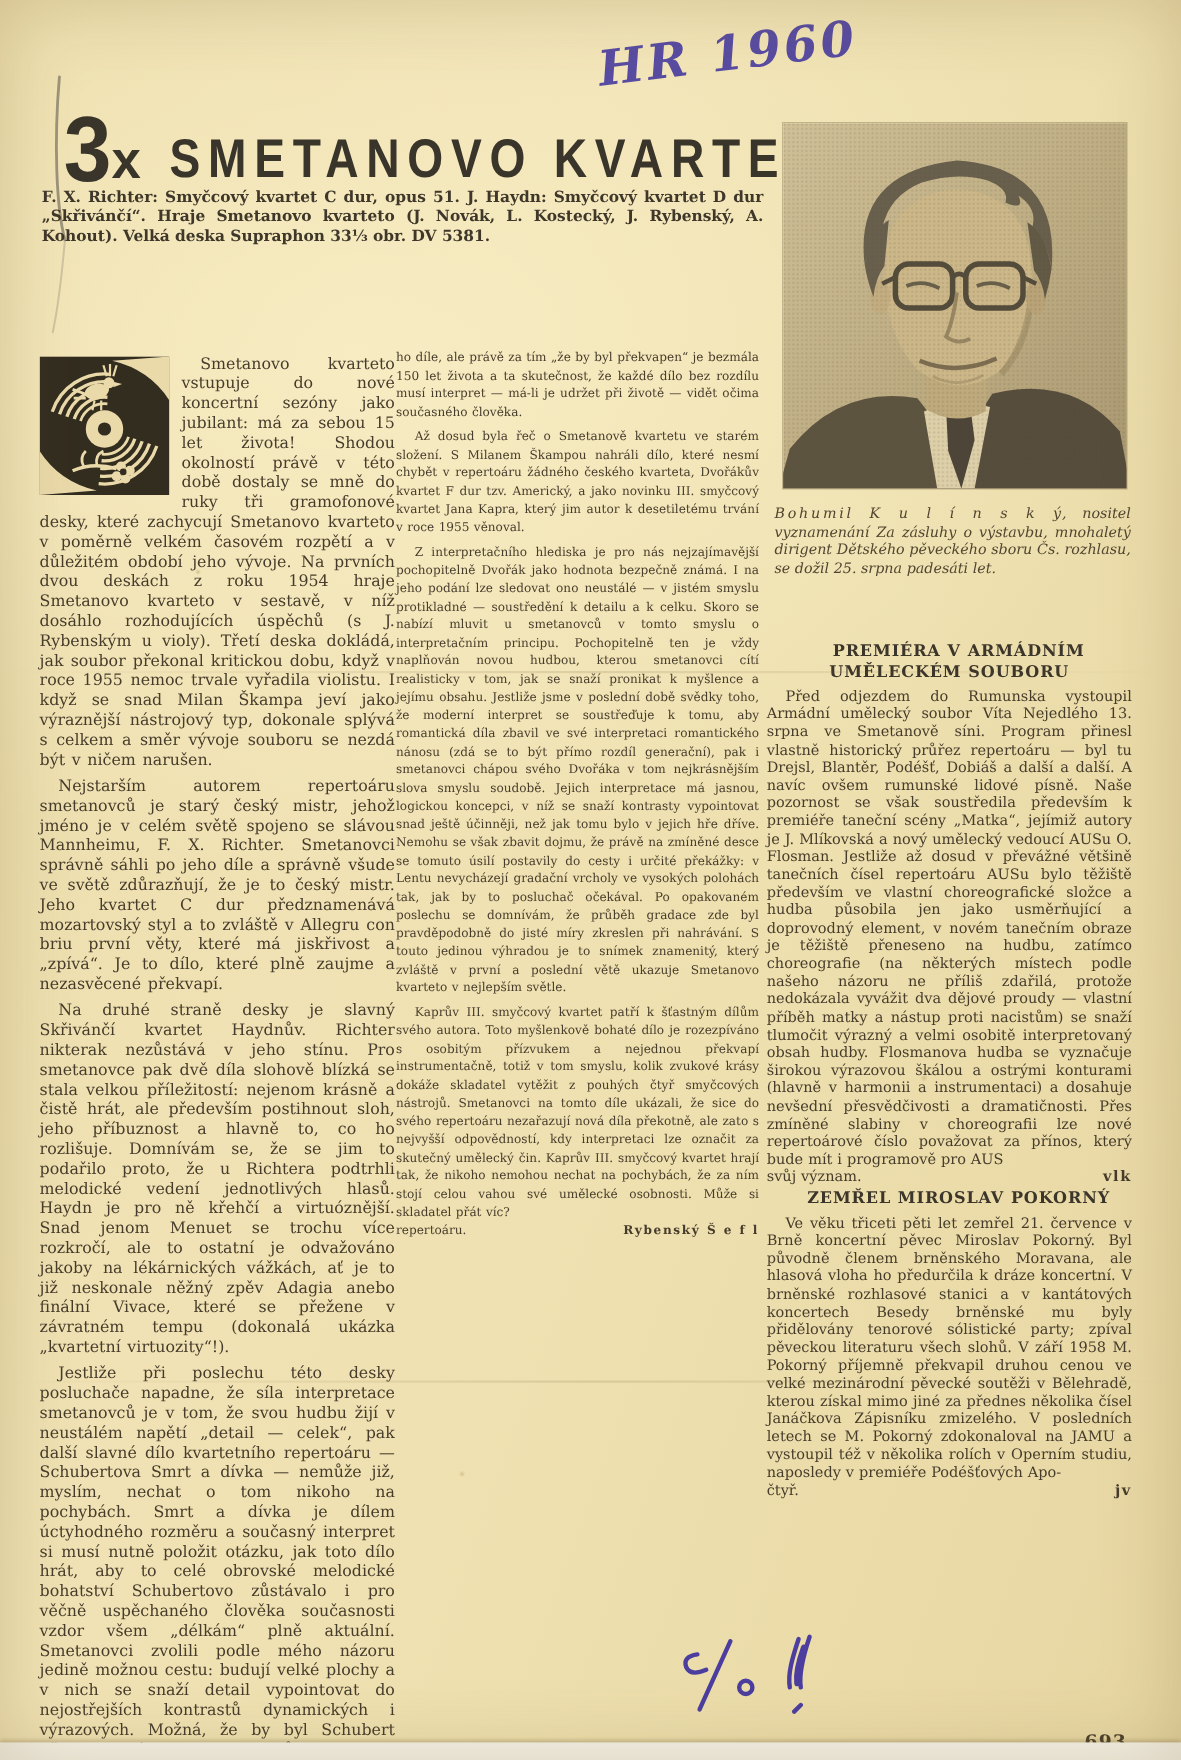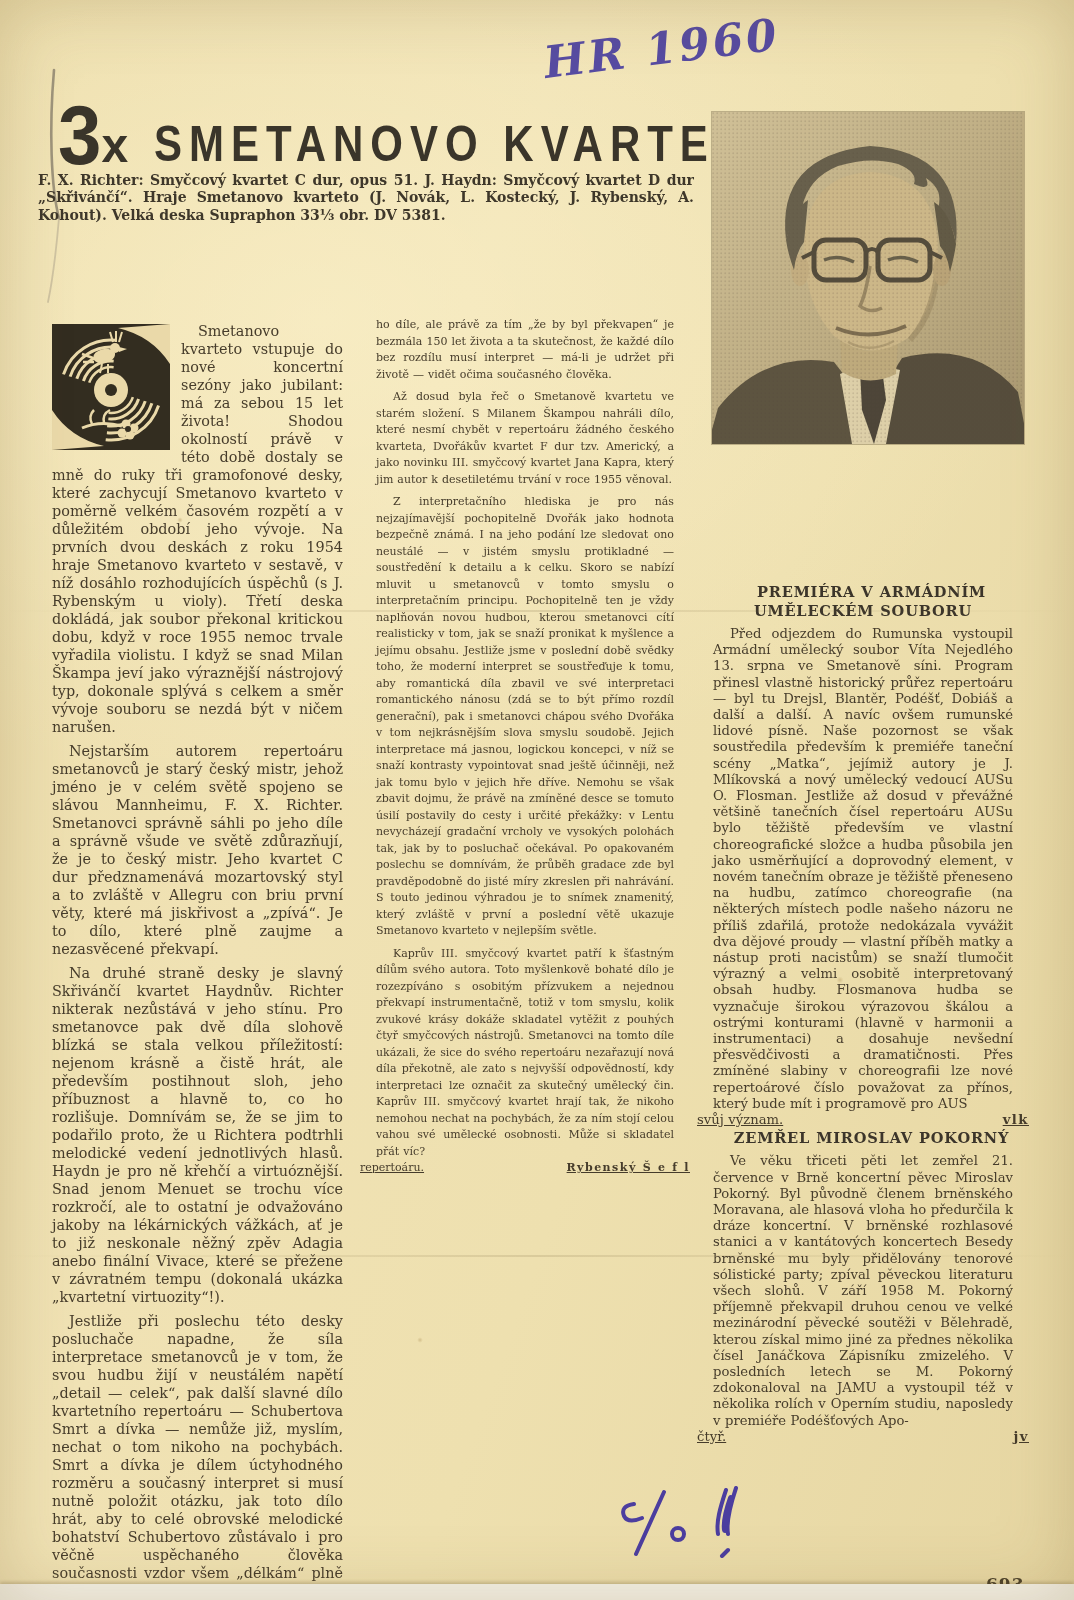--- a/index.html
+++ b/index.html
@@ -29,26 +29,26 @@
   .hl-title{font-family:"Liberation Sans",sans-serif;font-weight:700;font-size:42px;line-height:1;
     letter-spacing:7px;margin-left:26px;transform:scaleY(1.18);transform-origin:left bottom;white-space:nowrap;}
 
   
   .lead{position:absolute;left:38px;top:172px;width:656px;color:#3e372a;
     font-size:14px;line-height:17.3px;font-weight:700;text-align:justify;}
   .lead p{margin:0;}
 
   
   .col{position:absolute;text-align:justify;color:#463c2b;}
-  .col p{margin:0 16px 6px;text-indent:17px;}
+  .col p{margin:0 0 6px;text-indent:17px;}
   .col p.noindent{text-indent:0;}
   #col1{left:36px;top:322px;width:323px;font-size:14.4px;line-height:18px;word-spacing:1.5px;}
   #col2{left:360px;top:317px;width:330px;font-size:11px;line-height:16.5px;word-spacing:.5px;}
   #col3{left:697px;top:582px;width:332px;font-size:13.2px;line-height:16.2px;word-spacing:.3px;}
-  .closing-line{display:flex;justify-content:space-between;align-items:flex-end;margin-top:-6px;text-decoration:underline;}
+  .closing-line{display:flex;justify-content:space-between;align-items:flex-end;margin-top:-6px;}
   .closing-line .cl-left{text-indent:0;}
   .sig{font-weight:700;letter-spacing:1.5px;white-space:nowrap;}
   .h3col{font-weight:700;font-size:14.6px;line-height:19px;text-align:center;letter-spacing:.8px;
     margin:12px 6px 9px;color:#3c352a;text-indent:0;}
 
   
   .record-art{float:left;width:118px;height:126px;margin:2px 11px 3px 0;}
 
   
   .photo{position:absolute;left:712px;top:112px;width:312px;height:332px;
@@ -127,20 +127,23 @@
     <path d="M176,148 Q190,142 206,150" stroke="#57503e" stroke-width="3.5" fill="none"></path>
 
     <path d="M158,154 Q154,182 148,194 Q158,202 170,196" stroke="#8f7d5a" stroke-width="3.5" fill="none"></path>
     <path d="M124,216 Q158,230 194,214" stroke="#6f5f45" stroke-width="4" fill="none"></path>
     <path d="M136,230 Q158,242 182,229" stroke="#a28e66" stroke-width="2.5" fill="none" opacity="0.8"></path>
 
     <rect width="312" height="332" fill="url(#halftone)"></rect>
     <rect width="312" height="332" fill="#e8d7a8" opacity="0.12"></rect>
   </svg>
 
+  <div class="caption">
+    <span class="cap-name">Bohumil K u l í n s k ý,</span><span> nositel vyznamenání Za zásluhy o výstavbu, mnohaletý dirigent Dětského pěveckého sboru Čs. rozhlasu, se dožil 25. srpna padesáti let.</span>
+  </div>
 
   <div class="col" id="col1">
     <p>
       <svg class="record-art" viewBox="0 0 118 126">
         <rect width="118" height="126" fill="#332d20"></rect>
         <path d="M118,0 L118,40 Q100,12 66,4 L118,0 Z" fill="#ead9a9"></path>
         <path d="M0,126 L0,86 Q18,114 52,122 L0,126 Z" fill="#ead9a9"></path>
         <g transform="rotate(18 59 66)">
           <circle cx="59" cy="66" r="50" fill="none" stroke="#ead9a9" stroke-width="3" stroke-dasharray="68 89"></circle>
           <circle cx="59" cy="66" r="43" fill="none" stroke="#ead9a9" stroke-width="3" stroke-dasharray="58 77"></circle>

